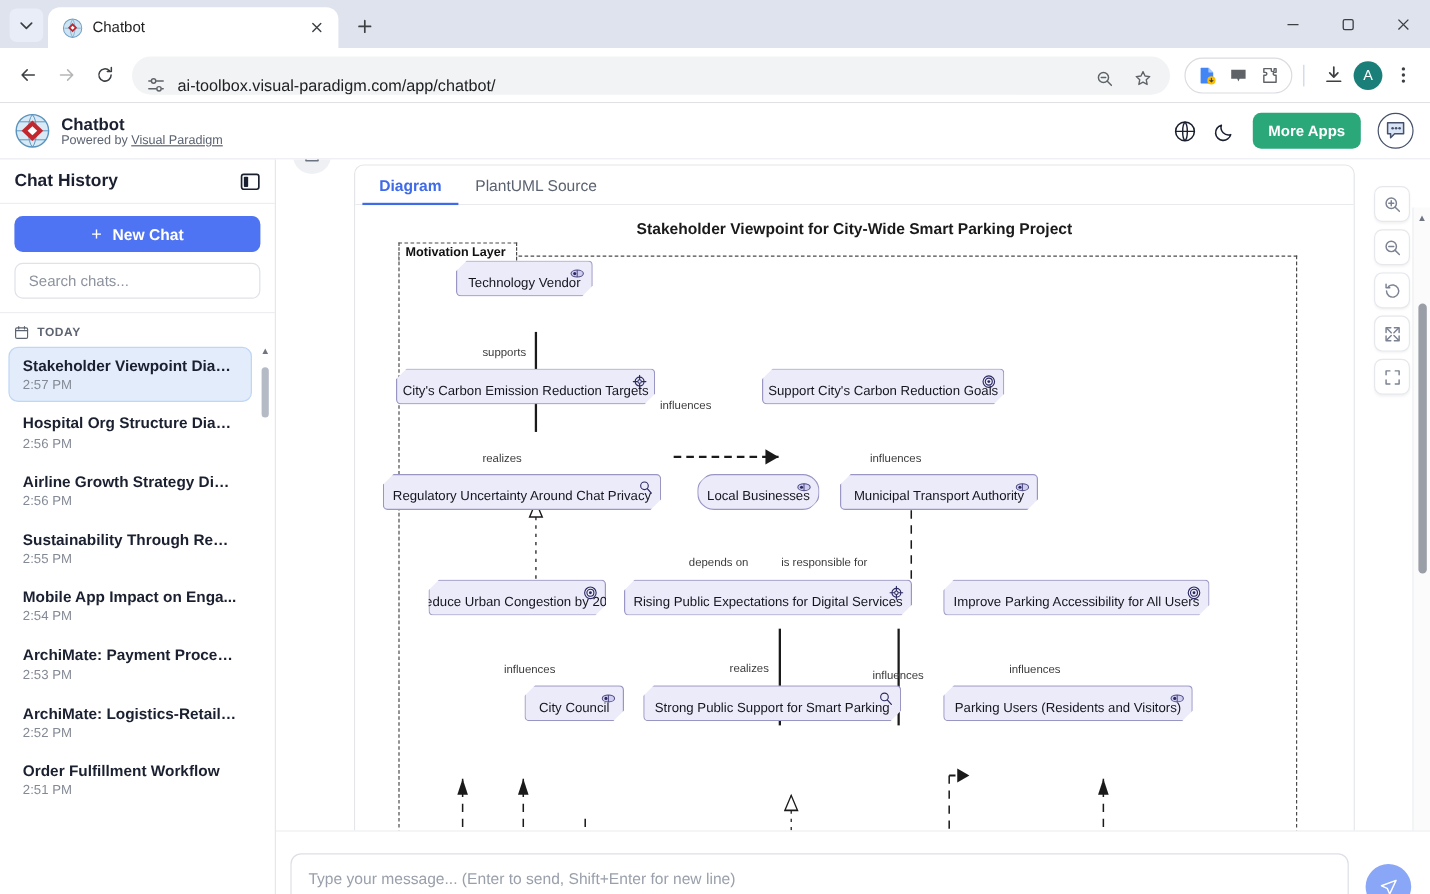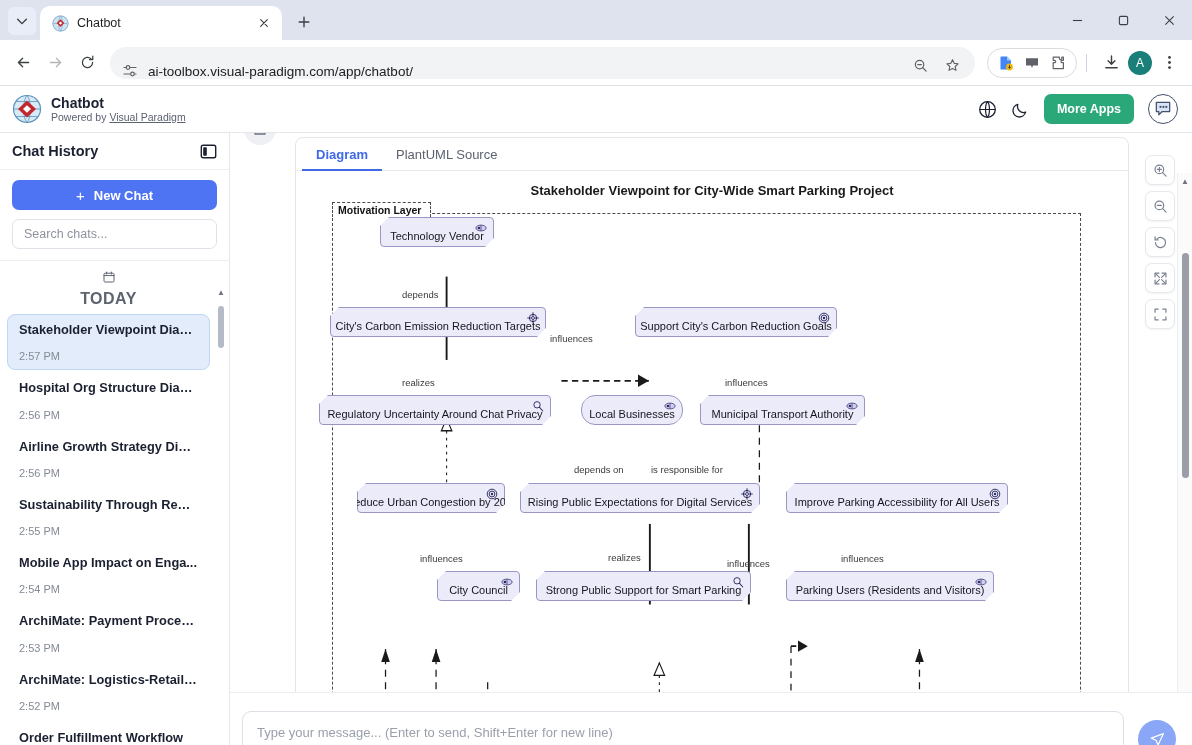--- a/index.html
+++ b/index.html
@@ -130,32 +130,32 @@
   .search-box {
     margin-top: 9px; width: 100%; height: 30px; border: 1px solid #dfe2e8;
     border-radius: 7px; padding: 0 11px; font-size: 12.5px; color: #333;
     font-family: inherit; outline: none; background: #fff;
   }
   .search-box::placeholder { color: #8d939e; }
   .sb-list { flex: 1; position: relative; overflow: hidden; }
   .sb-scroll { position: absolute; inset: 0 12px 0 0; overflow: hidden; }
   .sb-group-label {
     display: flex; align-items: center; gap: 7px; padding: 10px 12px 6px;
-    font-size: 16px; color: #5d6470; letter-spacing: 0.5px; font-weight: 600; flex-direction: column;
+    font-size: 10px; color: #5d6470; letter-spacing: 0.5px; font-weight: 600;
   }
   .sb-group-label svg { width: 12px; height: 12px; }
   .chat-item {
     padding: 7px 12px 8px; margin: 0 7px 2px; border-radius: 8px; cursor: pointer;
   }
   .chat-item.active { background: #e2ecfb; border: 1px solid #bfd6f5; padding: 6px 11px 7px; }
   .chat-item-title {
     font-size: 12.8px; font-weight: 700; color: #1b2030; white-space: nowrap;
     overflow: hidden; text-overflow: ellipsis; line-height: 1.35;
   }
-  .chat-item-time { font-size: 11px; color: #848a95; margin-top: 12px; }
+  .chat-item-time { font-size: 11px; color: #848a95; margin-top: 2px; }
   .sb-track {
     position: absolute; right: 2px; top: 28px; bottom: 6px; width: 12px;
     display: flex; flex-direction: column; align-items: center;
   }
   .sb-arrow { font-size: 8px; color: #6f7680; line-height: 1; cursor: pointer; }
   .sb-thumb-area { flex: 1; width: 6px; position: relative; margin: 4px 0; }
   .sb-thumb {
     position: absolute; top: 5px; width: 6px; height: 42px;
     background: #b5bbc6; border-radius: 3px; cursor: pointer;
   }
@@ -679,21 +679,21 @@
                 <span class="node-icon">
                   <svg viewBox="0 0 14 14">
                     <ellipse cx="7" cy="7" rx="6" ry="3.4" fill="#cfcdf0" stroke="#4b4880" stroke-width="1"></ellipse>
                     <path d="M7 3.6v6.8" stroke="#4b4880" stroke-width="1"></path>
                     <circle cx="4.6" cy="7" r="1.5" fill="#2b2960"></circle>
                   </svg>
                 </span>
               </div>
             </div>
           <div id="diagram-edge-labels">
-              <span class="edge-label" style="left: 106px; top: 119px;">depends</span>
+              <span class="edge-label" style="left: 106px; top: 119px;">supports</span>
               <span class="edge-label" style="left: 254px; top: 163px;">influences</span>
               <span class="edge-label" style="left: 106px; top: 207px;">realizes</span>
               <span class="edge-label" style="left: 429px; top: 207px;">influences</span>
               <span class="edge-label" style="left: 278px; top: 294px;">depends on</span>
               <span class="edge-label" style="left: 355px; top: 294px;">is responsible for</span>
               <span class="edge-label" style="left: 124px; top: 383px;">influences</span>
               <span class="edge-label" style="left: 312px; top: 382px;">realizes</span>
               <span class="edge-label" style="left: 431px; top: 388px;">influences</span>
               <span class="edge-label" style="left: 545px; top: 383px;">influences</span>
             </div>

